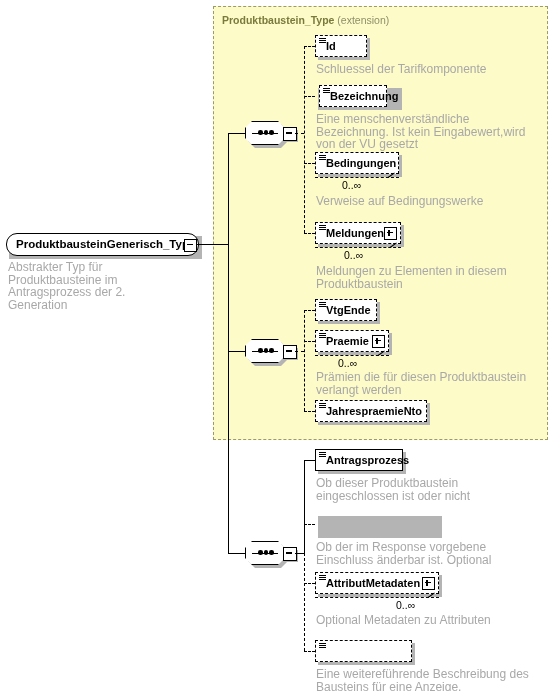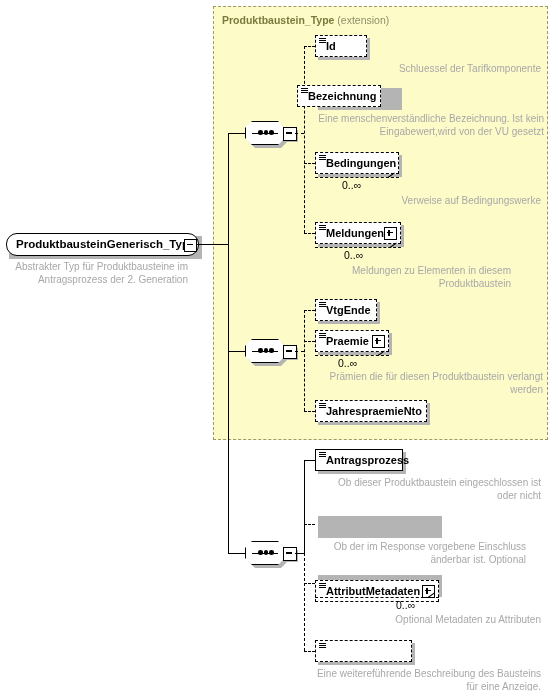--- a/index.html
+++ b/index.html
@@ -46,22 +46,22 @@
 
   
   .repeat-line{position:absolute;height:0;border-top:1.3px dashed #000;}
   .repeat-tick{position:absolute;width:8px;height:0;border-top:1.2px solid #000;
                transform:rotate(-35deg);transform-origin:left center;}
 
   
   .occ{position:absolute;font-size:10.5px;color:#000;white-space:nowrap;}
 
   
-  .doc{position:absolute;font-size:10px;color:#a8a8a8;line-height:12.5px;
-       white-space:pre-line;text-align:right;}
+  .doc{position:absolute;font-size:12px;color:#a8a8a8;line-height:12.5px;
+       white-space:pre-line;}
 
   
   .rootbox{position:absolute;background:#ffffff;border:1.6px solid #000;
            border-radius:11px/11px;height:23px;box-sizing:border-box;}
   .rootbox .lbl{position:absolute;left:9px;top:0;font-size:11.5px;font-weight:bold;
                 line-height:21px;white-space:nowrap;color:#000;}
   .minusbox{position:absolute;width:11px;height:11px;border:1.4px solid #000;
             background:#fff;}
   .minusbox:before{content:"";position:absolute;left:1.5px;top:4px;width:6px;
                    height:1.4px;background:#000;}
@@ -125,21 +125,21 @@
         <i></i>
         <i></i>
         <i></i>
       </span>
     <span class="lbl">Id</span>
   </div>
   <div class="doc" style="left:316px;top:63px;width:225px;">Schluessel der Tarifkomponente</div>
 
   <div class="dln-h" style="left:304px;top:96px;width:11px;"></div>
   <div class="shadow" style="left:318px;top:88px;width:84px;height:22px;"></div>
-  <div class="ebox dashed" style="left:297px;top:85px;width:84px;">
+  <div class="ebox dashed" style="left:319px;top:85px;width:68px;">
     <span class="attrmark">
         <i></i>
         <i></i>
         <i></i>
       </span>
     <span class="lbl">Bezeichnung</span>
   </div>
   <div class="doc" style="left:316px;top:113px;width:228px;">Eine menschenverständliche Bezeichnung. Ist kein Eingabewert,wird von der VU gesetzt</div>
 
   <div class="dln-h" style="left:304px;top:163px;width:11px;"></div>
@@ -253,21 +253,21 @@
     <span class="lbl">Antragsprozess</span>
   </div>
   <div class="doc" style="left:316px;top:477px;width:225px;">Ob dieser Produktbaustein eingeschlossen ist oder nicht</div>
 
   <div class="dln-h" style="left:304px;top:524px;width:11px;"></div>
   <div class="shadow" style="left:318px;top:516px;width:124px;height:22px;"></div>
   <div class="doc" style="left:316px;top:541px;width:210px;">Ob der im Response vorgebene Einschluss änderbar ist. Optional</div>
 
   <div class="dln-h" style="left:304px;top:583px;width:11px;"></div>
   <div class="shadow" style="left:318px;top:575px;width:124px;height:22px;"></div>
-  <div class="ebox dashed" style="left:315px;top:572px;width:124px;margin-top:8px;">
+  <div class="ebox dashed" style="left:315px;top:572px;width:124px;">
     <span class="attrmark">
         <i></i>
         <i></i>
         <i></i>
       </span>
     <span class="lbl">AttributMetadaten</span>
     <span class="plusbox" style="right:3px;"></span>
   </div>
   <div class="repeat-line" style="left:315px;top:597px;width:124px;"></div>
   <div class="repeat-tick" style="left:428px;top:597px;"></div>

